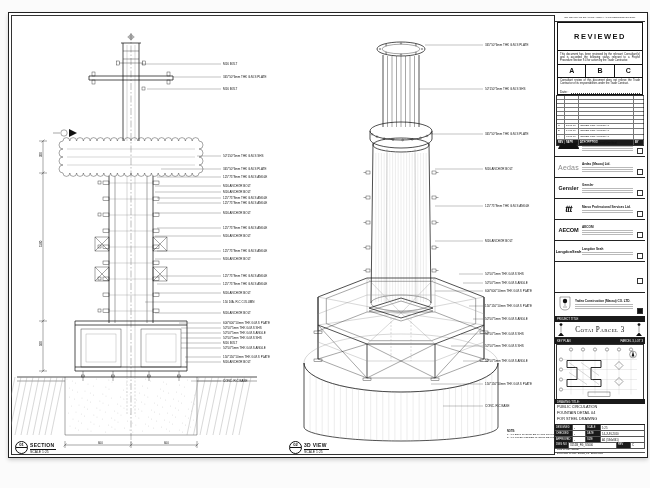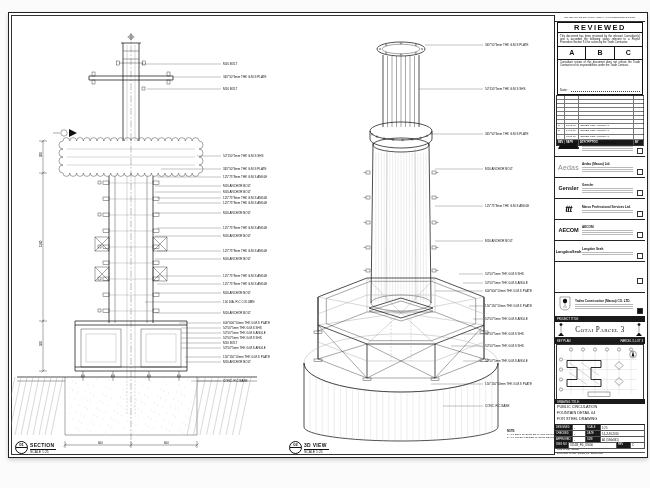--- a/index.html
+++ b/index.html
@@ -29,21 +29,21 @@
   .vname{font-size:5px;font-weight:bold;letter-spacing:.3px;border-bottom:.8px solid #111;padding:0 2px .5px 0;}
   .vscale{font-size:3.4px;padding-top:.5px;}
   
   .note{position:absolute;left:498px;top:417px;width:46px;font-size:2.5px;line-height:1.25;white-space:nowrap;}
   .note b{font-size:2.6px;}
   
   .tblock{position:absolute;top:2px;right:2px;width:90px;height:440px;border-left:1px solid #222;background:#fff;font-size:3px;}
   .topnote{position:absolute;top:0;left:0;right:0;height:6px;border-bottom:.5px solid #333;
     font-size:2.4px;text-align:center;line-height:6px;overflow:hidden;color:#222;}
   .stamp{position:absolute;top:7px;left:2px;right:2px;height:71px;border:1.1px solid #111;display:flex;flex-direction:column;}
-  .stTitle{border-bottom:.8px solid #111;text-align:center;font-weight:bold;font-size:7.5px;letter-spacing:1.5px;padding:0 0;}
+  .stTitle{border-bottom:.8px solid #111;text-align:center;font-weight:bold;font-size:7.5px;letter-spacing:1.5px;padding:9px 0;}
   .stPara{font-size:2.7px;line-height:1.2;padding:1.5px 2px;text-align:justify;}
   .stABC{display:flex;border-top:.6px solid #111;border-bottom:.6px solid #111;}
   .stABC div{flex:1;text-align:center;font-weight:bold;font-size:7px;padding:2.5px 0;border-right:.6px solid #111;}
   .stABC div:last-child{border-right:none;}
   .stDate{display:flex;align-items:flex-end;gap:2px;padding:2px 2px 2.5px 2px;font-size:3.2px;margin-top:auto;}
   .stDate .dl{flex:1;border-bottom:.6px dotted #444;height:4px;}
   .rev{position:absolute;top:80px;left:1px;right:1px;border:.5px solid #333;}
   .revrow{display:grid;grid-template-columns:8px 14px 55px 10px;border-bottom:.4px solid #777;height:3px;}
   .revrow.data{height:4.4px;font-size:2.5px;line-height:4.4px;}
   .revrow.hdr{height:5px;background:#1a1a1a;color:#fff;font-size:2.6px;line-height:5px;border-bottom:none;font-weight:bold;}

